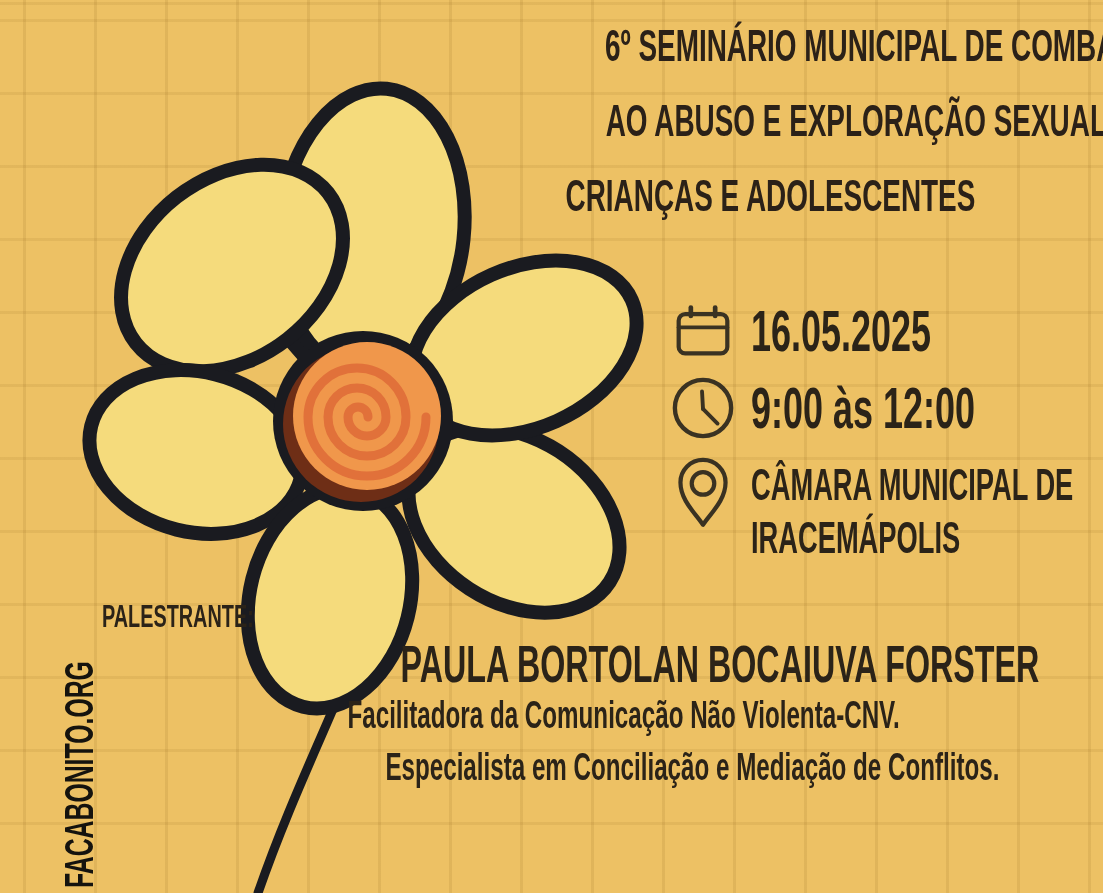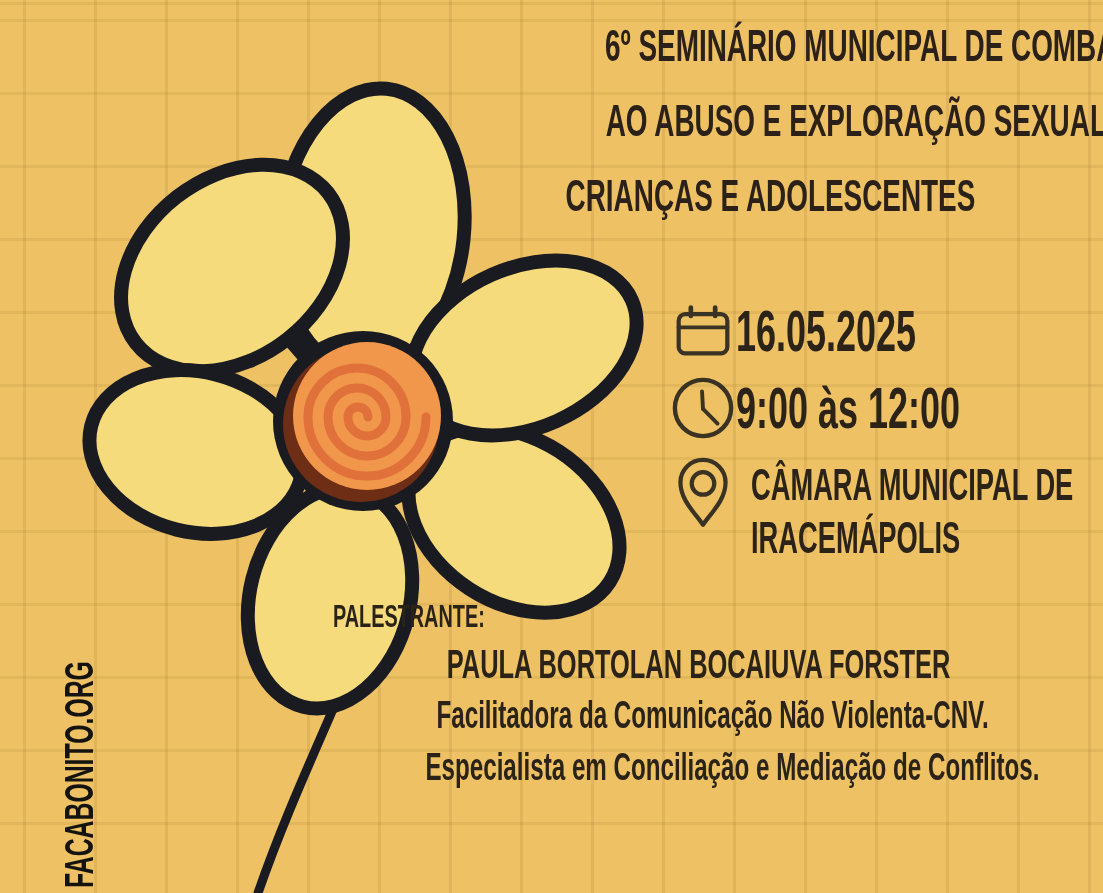--- a/index.html
+++ b/index.html
@@ -26,28 +26,28 @@
     color:#2b2118;white-space:nowrap;
   }
 
   .flower-svg{position:absolute;left:0;top:0;pointer-events:none;}
 
   .info-row{position:absolute;left:670px;display:flex;align-items:center;}
   .row-date{top:300px;}
   .row-time{top:376px;}
   .row-loc{top:448px;align-items:flex-start;}
   .icon-box{flex:0 0 66px;width:66px;display:flex;justify-content:center;}
-  .info-text{font-weight:700;font-size:58px;color:#2b2318;line-height:62px;}
+  .info-text{margin-left:15px;font-weight:700;font-size:58px;color:#2b2318;line-height:62px;}
   .loc-col{margin-left:15px;padding-top:10px;}
   .loc-line{font-weight:700;font-size:44px;line-height:53px;color:#2b2318;}
   .icon-stroke{stroke:#3a3222;fill:none;stroke-linecap:round;stroke-linejoin:round;}
 
-  .speaker{position:absolute;right:64px;top:597px;text-align:center;color:#2b2318;white-space:nowrap;}
+  .speaker{position:absolute;right:64px;top:597px;text-align:left;color:#2b2318;white-space:nowrap;}
   .sp-label{font-size:32px;font-weight:700;line-height:38px;margin-right:362px;}
-  .sp-name{font-size:41px;font-weight:700;line-height:50px;margin-top:4px;}
+  .sp-name{font-size:52px;font-weight:700;line-height:50px;margin-top:4px;}
   .sp-cred1{font-size:37px;font-weight:700;line-height:52px;margin-top:12px;}
   .sp-cred{font-size:39px;font-weight:700;line-height:52px;}
 
   .watermark{
     position:absolute;left:57px;top:888px;
     transform:rotate(-90deg);transform-origin:0 0;
     font-size:40px;font-weight:700;color:#15130e;white-space:nowrap;
   }
 </style>
 </head>

